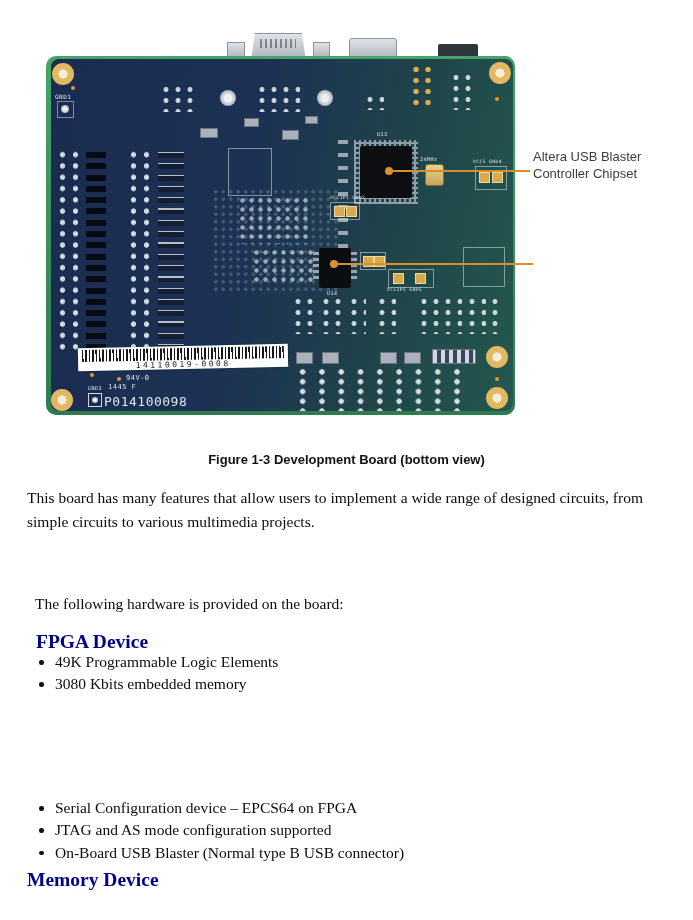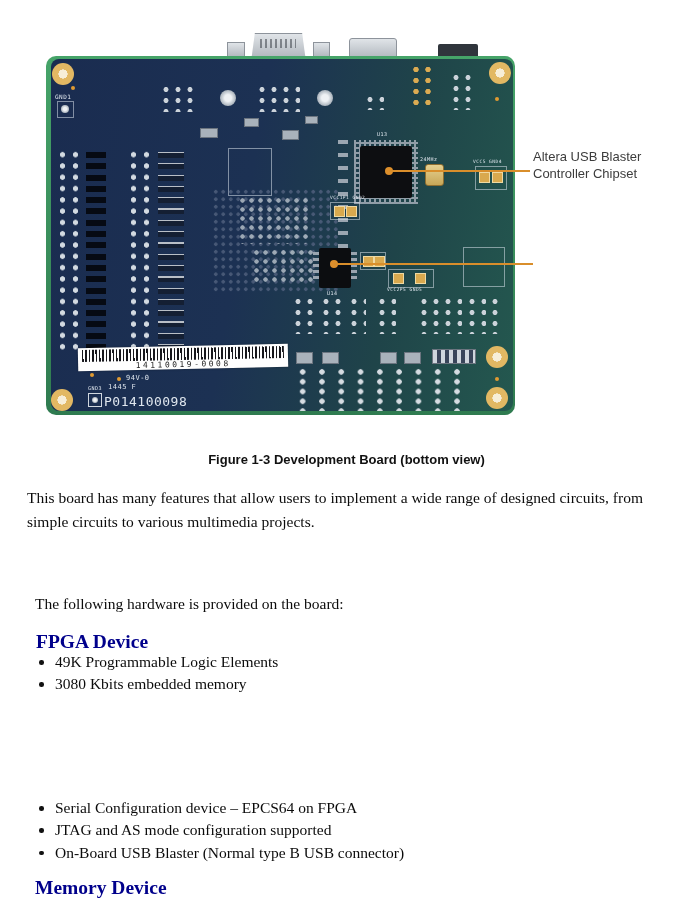--- a/index.html
+++ b/index.html
@@ -209,15 +209,15 @@
     <li>49K Programmable Logic Elements</li>
     <li>3080 Kbits embedded memory</li>
   </ul>
 
   <ul class="blist" style="top:797px">
     <li>Serial Configuration device – EPCS64 on FPGA</li>
     <li>JTAG and AS mode configuration supported</li>
     <li>On-Board USB Blaster (Normal type B USB connector)</li>
   </ul>
 
-  <h2 class="sec-h" style="top:869px;margin:8px">Memory Device</h2>
+  <h2 class="sec-h" style="top:869px;margin:0">Memory Device</h2>
 
 </div>
 
 </body></html>

